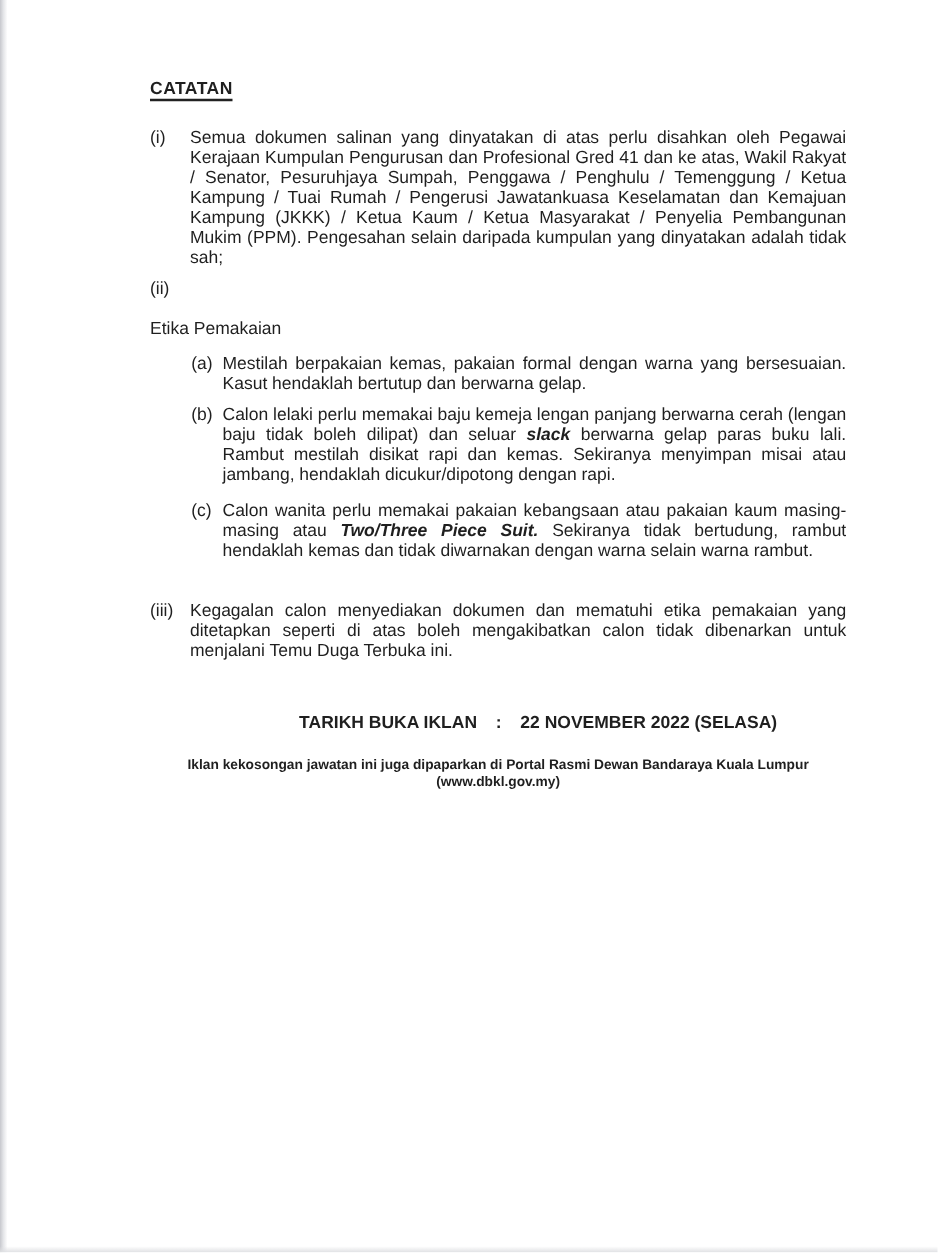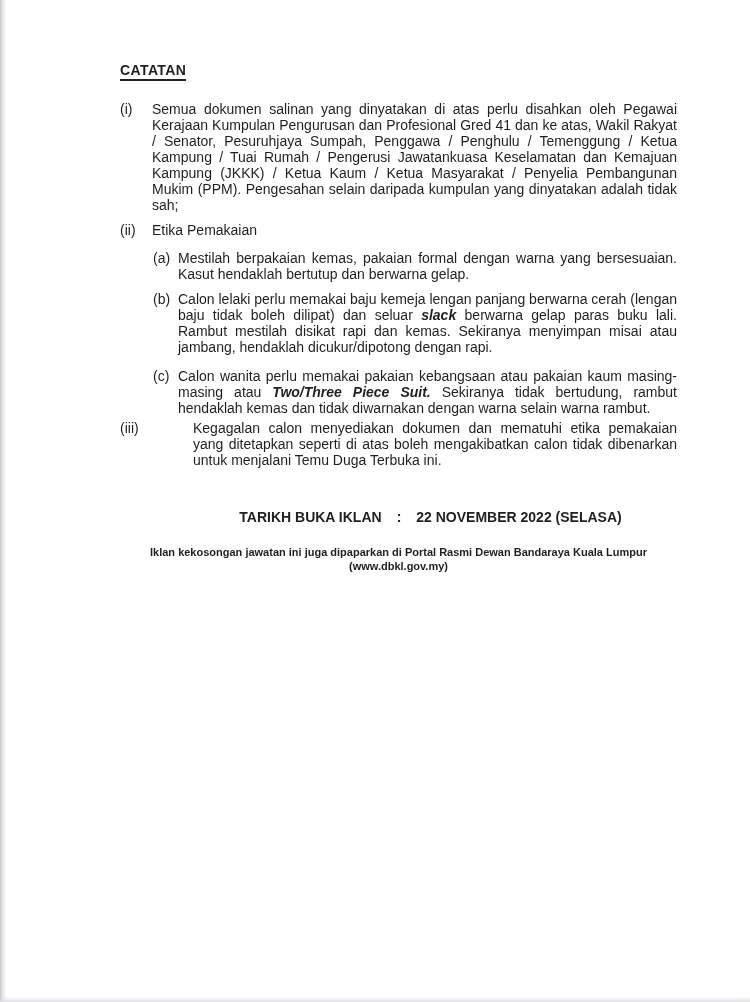--- a/index.html
+++ b/index.html
@@ -35,25 +35,25 @@
     border-bottom:2px solid #222222;
     padding-bottom:1px;
   }
   .item { display:flex; }
   .item .marker { flex:0 0 32px; }
   .item .itext { flex:1; text-align:justify; text-align-last:left; }
   .sub { display:flex; margin-left:33px; }
   .sub .marker { flex:0 0 25px; }
   .sub .itext { flex:1; text-align:justify; text-align-last:left; }
   .mt-i    { margin-top:20px; }
-  .mt-ii   { margin-top:9px;  }
+  .mt-ii   { margin-top:9px;flex-direction:column;  }
   .mt-a    { margin-top:12px; }
   .mt-b    { margin-top:9px;  }
   .mt-c    { margin-top:13px; }
-  .mt-iii  { margin-top:4px;gap:41px; }
+  .mt-iii  { margin-top:32px; }
   .bold { font-weight:normal; }
   .bold-italic { font-weight:bold; font-style:italic; }
   .announce {
     margin-top:41px;
     padding-left:64px;
     text-align:center;
     font-weight:bold;
     white-space:nowrap;
   }
   .announce .sep { display:inline-block; margin:0 15px; }

